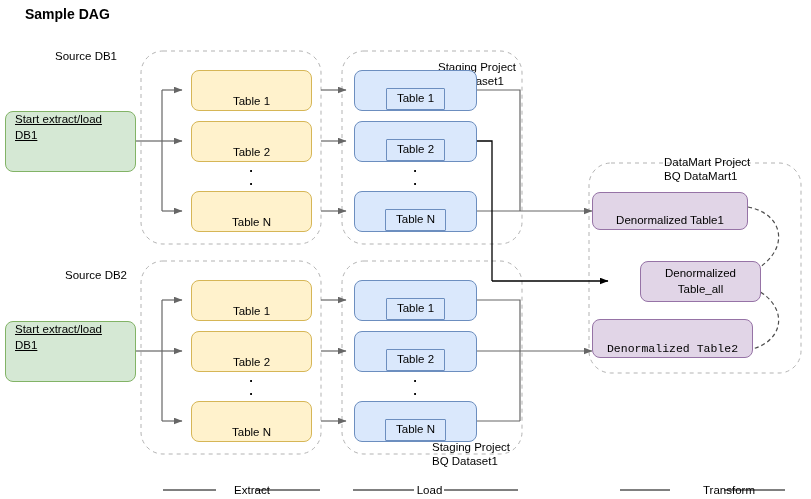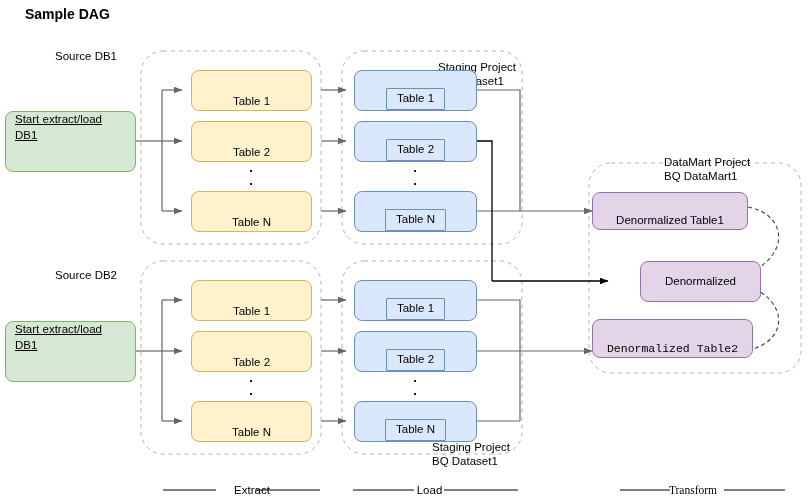--- a/index.html
+++ b/index.html
@@ -109,21 +109,21 @@
       <line x1="353" y1="490" x2="414" y2="490"></line>
       <line x1="444" y1="490" x2="518" y2="490"></line>
       <line x1="620" y1="490" x2="670" y2="490"></line>
       <line x1="724" y1="490" x2="785" y2="490"></line>
     </g>
   </svg>
 
   <div class="title" style="left:25px; top:6px;">Sample DAG</div>
 
   <div class="lbl" style="left:55px; top:49px;">Source DB1</div>
-  <div class="lbl" style="left:55px; top:268px;">Source DB2</div>
+  <div class="lbl" style="left:65px; top:268px;">Source DB2</div>
 
   <div class="lbl right" style="left:438px; top:60px; width:134px;">Staging Project</div>
   <div class="lbl right" style="left:438px; top:74px; width:134px;">BQ Dataset1</div>
 
   <div class="lbl right" style="left:432px; top:440px; width:134px;">Staging Project</div>
   <div class="lbl right" style="left:432px; top:454px; width:134px;">BQ Dataset1</div>
 
   <div class="lbl right" style="left:664px; top:155px; width:139px;">DataMart Project</div>
   <div class="lbl right" style="left:664px; top:169px; width:139px;">BQ DataMart1</div>
 
@@ -196,23 +196,24 @@
   </div>
   <div class="dots" style="left:354px; top:375px; width:123px;">·</div>
   <div class="dots" style="left:354px; top:388px; width:123px;">·</div>
 
   <div class="node purple" style="left:592px; top:192px; width:156px; height:38px;">
     <span>Denormalized Table1</span>
   </div>
 
   <div class="node purple two-line" style="left:640px; top:261px; width:121px; height:41px;">
     <span style="width:100%;">Denormalized</span>
+    <span style="width:100%;">Table_all</span>
   </div>
 
   <div class="node purple" style="left:592px; top:319px; width:161px; height:39px;font-family:Liberation Mono, monospace;">
     <span>Denormalized Table2</span>
   </div>
 
   <div class="lbl center" style="left:232px; top:483px; width:40px;">Extract</div>
   <div class="lbl center" style="left:414px; top:483px; width:31px;">Load</div>
-  <div class="lbl center" style="left:664px; top:483px; width:58px;font-family:Liberation Serif, serif;">Transform</div>
+  <div class="lbl center" style="left:700px; top:483px; width:58px;">Transform</div>
 
 </div>
 
 </body></html>

